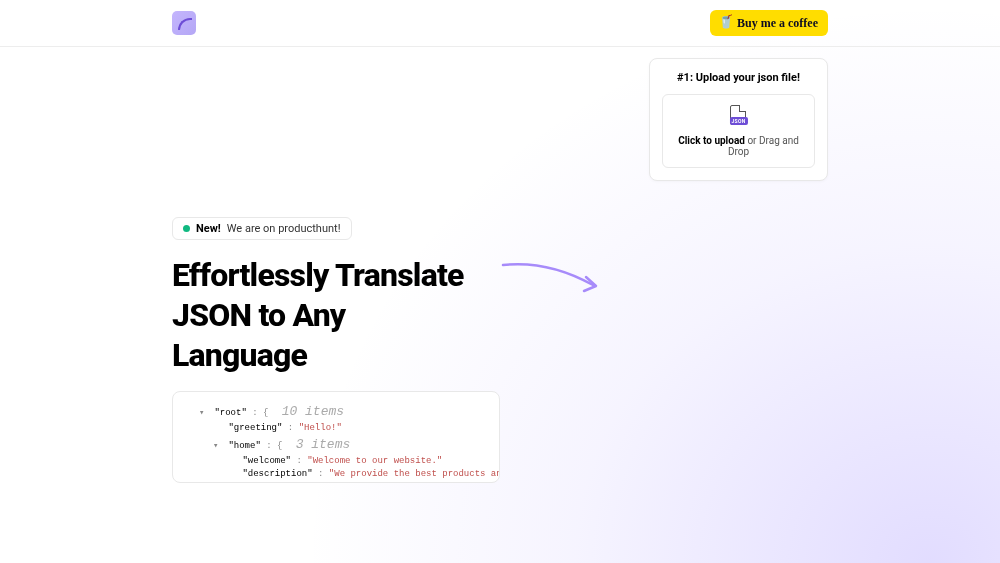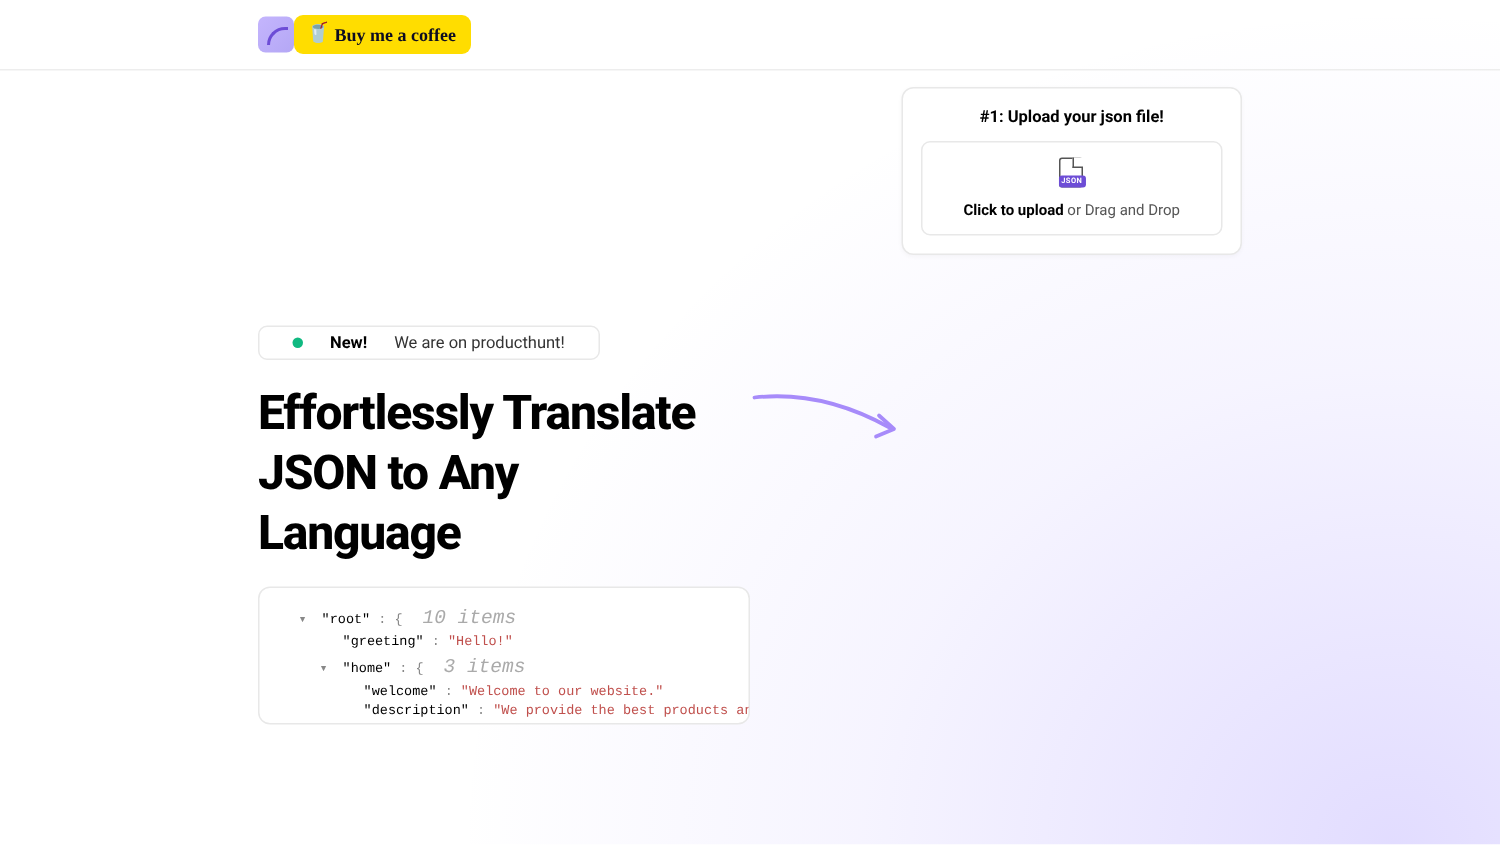--- a/index.html
+++ b/index.html
@@ -23,21 +23,21 @@
       right: 0;
       width: 700px;
       height: 563px;
       background: radial-gradient(ellipse at 90% 100%, rgba(139, 117, 255, 0.25) 0%, rgba(139, 117, 255, 0.08) 40%, transparent 70%);
       pointer-events: none;
       z-index: 0;
     }
     
     .header {
       display: flex;
-      justify-content: flex-start;
+      justify-content: space-between;
       align-items: center;
       padding: 10px 172px;
       border-bottom: 1px solid #ededed;
       position: relative;
       z-index: 2;
     }
     
     .logo {
       width: 24px;
       height: 24px;
@@ -99,21 +99,21 @@
     }
     
     .upload-card {
       position: absolute;
       right: 172px;
       top: 11px;
       background: #fff;
       border: 1px solid #e8e8e8;
       border-radius: 8px;
       padding: 12px;
-      width: 227px;
+      width: 179px;
       text-align: center;
       box-shadow: 0 1px 3px rgba(0,0,0,0.03);
     }
     
     .upload-title {
       font-size: 11px;
       font-weight: 700;
       color: #000;
       margin-bottom: 10px;
     }
@@ -177,24 +177,24 @@
       font-weight: 700;
     }
     
     .hero {
       padding-top: 170px;
     }
     
     .badge {
       display: inline-flex;
       align-items: center;
-      gap: 18px;
+      gap: 6px;
       border: 1px solid #e8e8e8;
       border-radius: 6px;
-      padding: 4px 22px;
+      padding: 4px 10px;
       font-size: 11px;
       margin-bottom: 15px;
       background: #fff;
     }
     
     .badge-dot {
       width: 7px;
       height: 7px;
       border-radius: 50%;
       background: #10b981;

